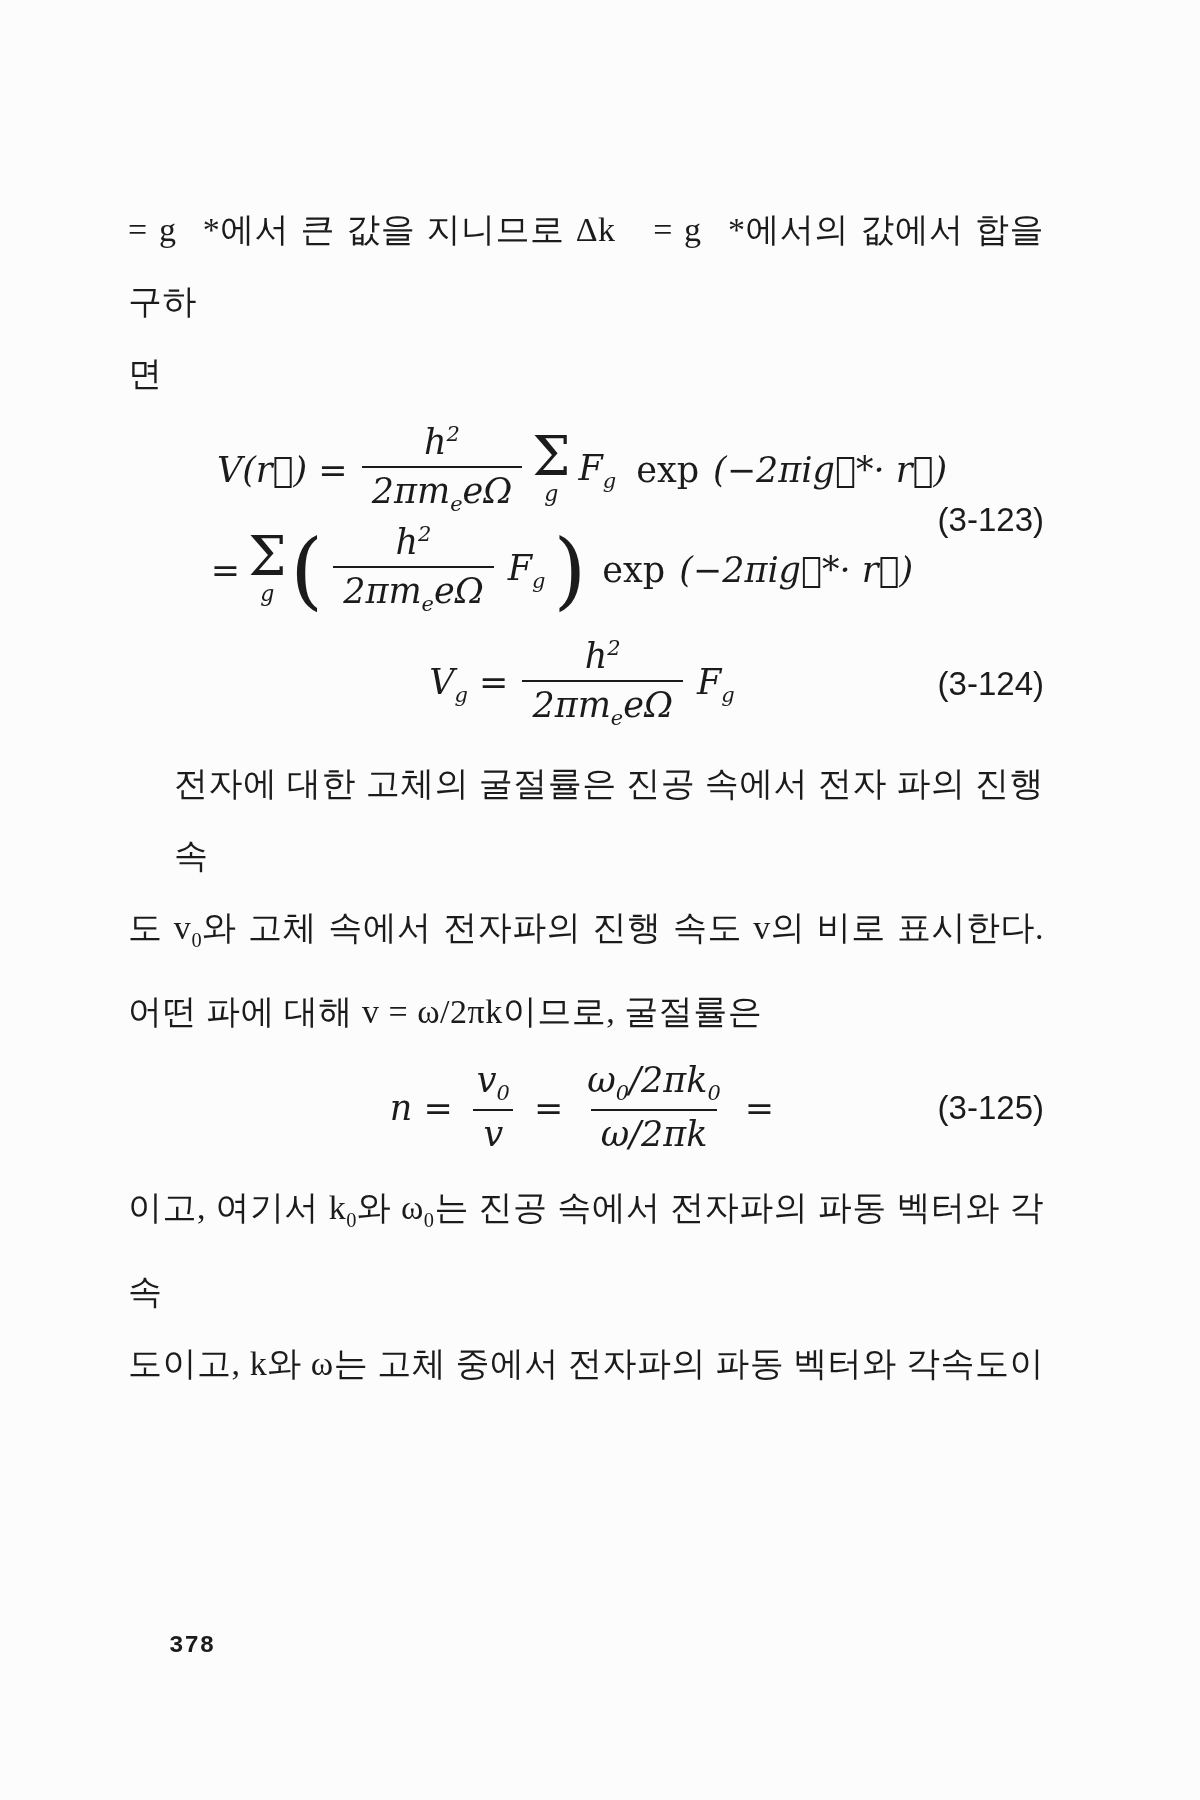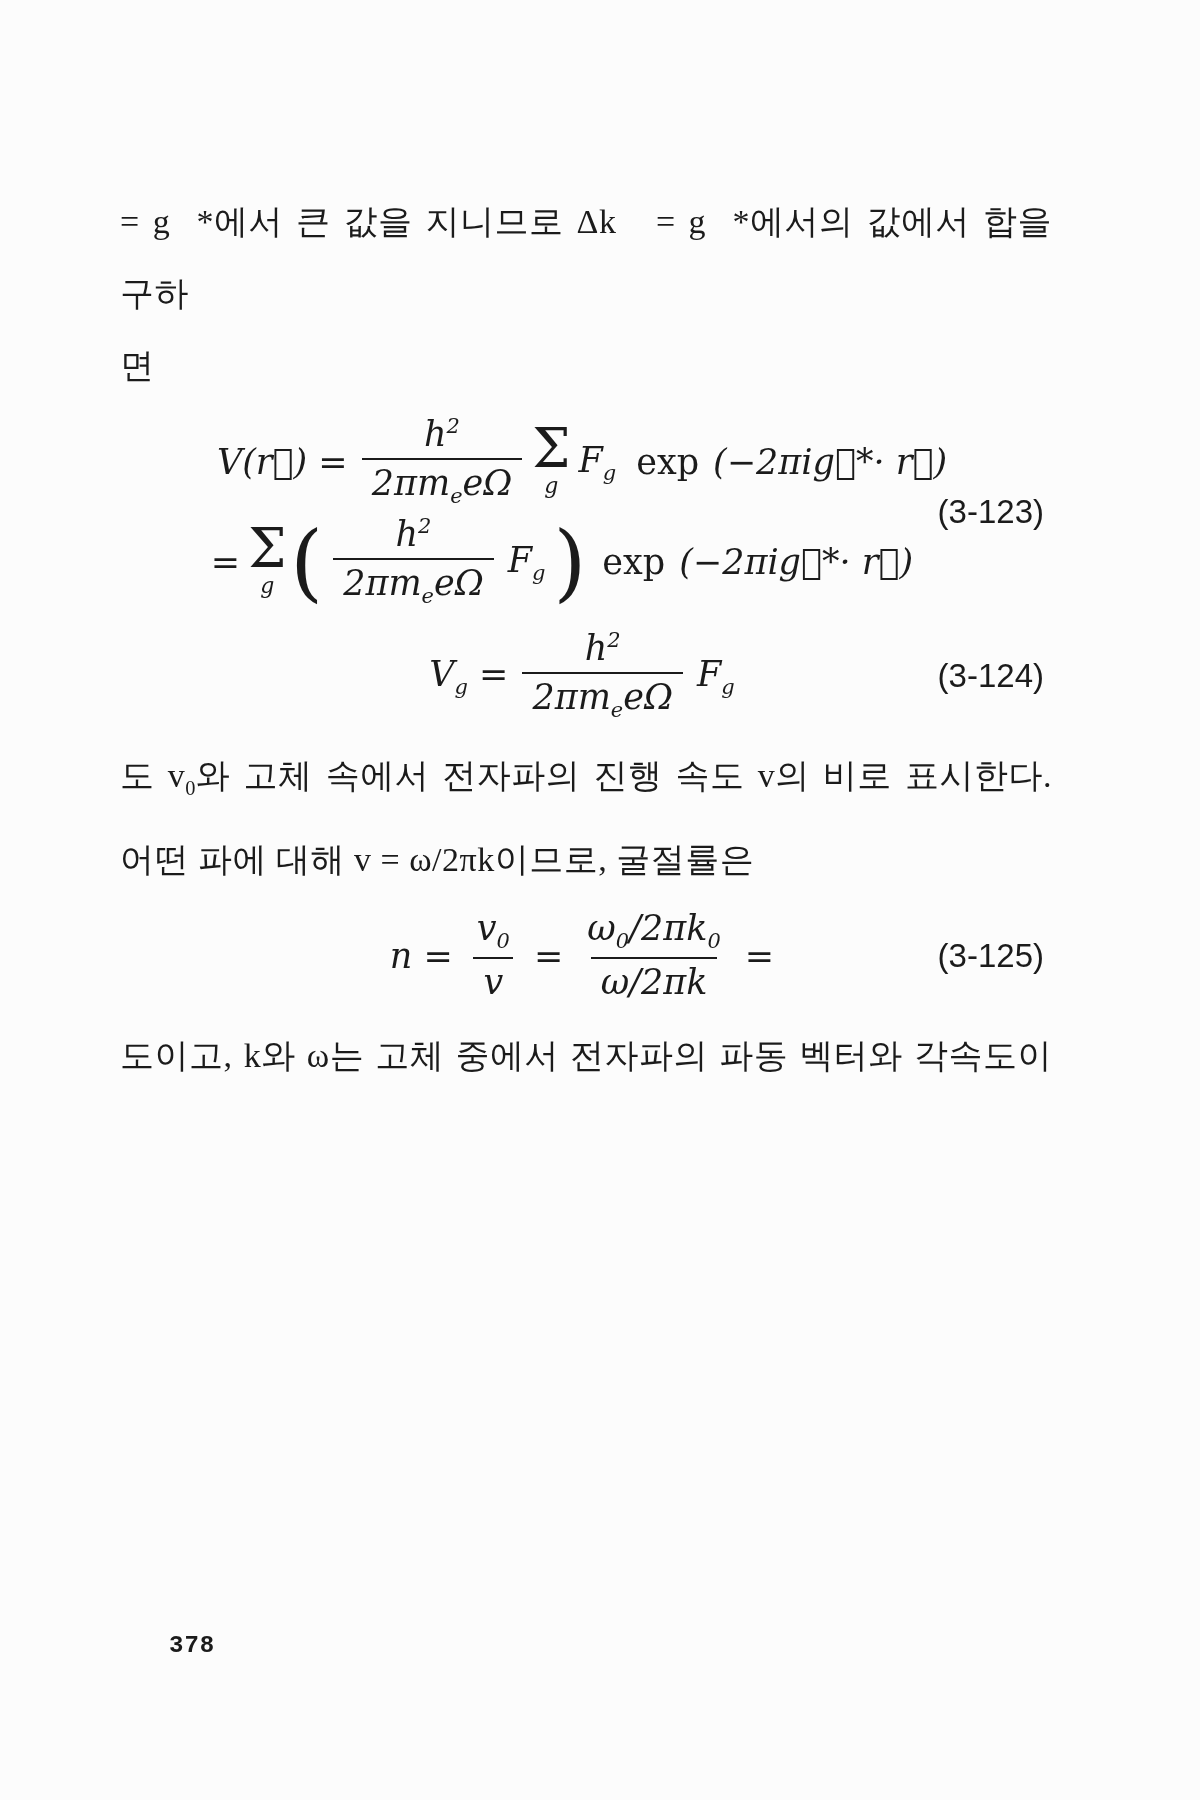--- a/index.html
+++ b/index.html
@@ -14,21 +14,21 @@
     background:#fcfcfc;
     color:#1b1b1b;
     overflow:hidden;
   }
   .content{
     position:absolute;
     left:120px;top:186px;
     width:932px;
   }
   
-  .para{margin:0;}
+  .para{margin:8px;}
   .line{
     display:block;
     font-size:34px;
     line-height:72px;
     letter-spacing:0.5px;
     text-align:justify;
     text-align-last:justify;
     white-space:normal;
   }
   .line.last{text-align-last:left;}
@@ -151,20 +151,21 @@
           <span class="fnum">h<sup>2</sup></span>
           <span class="fden">2πm<sub>e</sub>eΩ</span>
         </span>
         <span class="tok">F<sub>g</sub></span>
       </div>
       <span class="eq-label">(3-124)</span>
     </div>
 
 
     <p class="para">
+      <span class="line indent">전자에 대한 고체의 굴절률은 진공 속에서 전자 파의 진행 속</span>
       <span class="line">도 v<sub>0</sub>와 고체 속에서 전자파의 진행 속도 v의 비로 표시한다.</span>
       <span class="line last">어떤 파에 대해 v = ω/2πk이므로, 굴절률은</span>
     </p>
 
     <div class="equation">
       <div class="eqline">
         <span class="tok">n =</span>
         <span class="frac">
           <span class="fnum">v<sub>0</sub></span>
           <span class="fden">v</span>
@@ -173,20 +174,21 @@
         <span class="frac">
           <span class="fnum">ω<sub>0</sub>/2πk<sub>0</sub></span>
           <span class="fden">ω/2πk</span>
         </span>
         <span class="tok">=</span>
       </div>
       <span class="eq-label">(3-125)</span>
     </div>
 
     <p class="para">
+      <span class="line">이고, 여기서 k<sub>0</sub>와 ω<sub>0</sub>는 진공 속에서 전자파의 파동 벡터와 각속</span>
       <span class="line">도이고, k와 ω는 고체 중에서 전자파의 파동 벡터와 각속도이</span>
 
     </p>
 
   </main>
 
   <div class="page-number">378</div>
 </div>
 
 </body></html>

